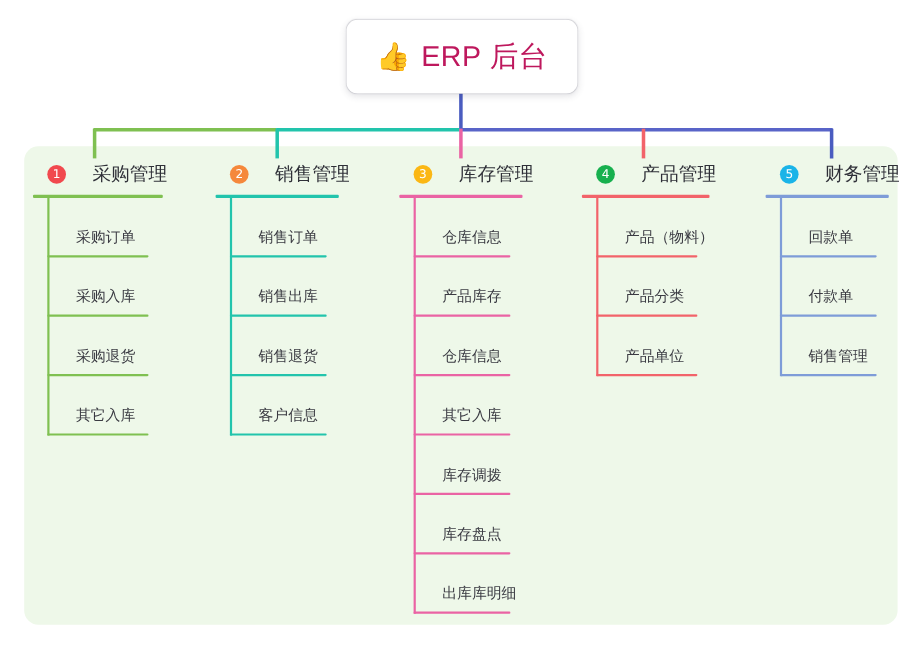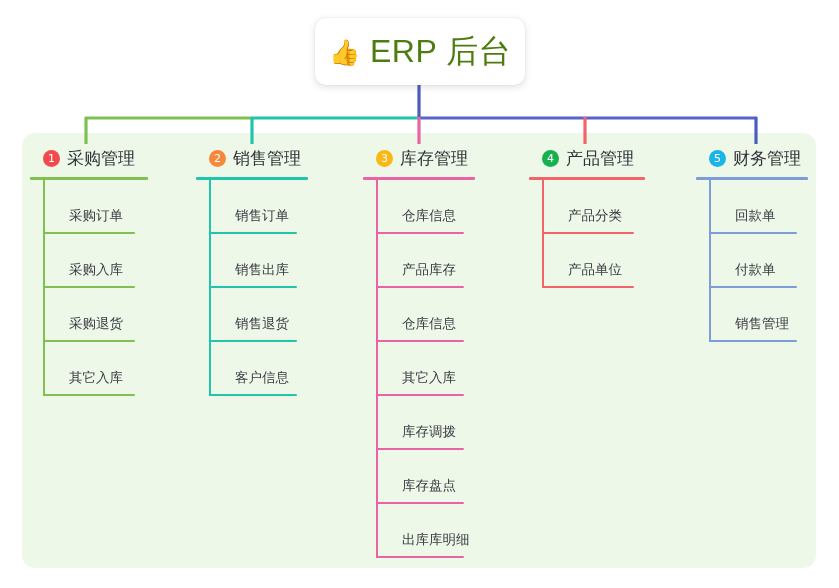--- a/index.html
+++ b/index.html
@@ -37,22 +37,22 @@
     gap: 10px;
     z-index: 6;
   }
   #root-card .thumb {
     font-size: 25px;
     line-height: 1;
     display: inline-block;
     transform: translateY(1px);
   }
   #root-card .root-title {
-    font-size: 32px;
-    color: #4d7c0f;
+    font-size: 26px;
+    color: #be185d;
     letter-spacing: 0.5px;
     white-space: nowrap;
   }
 
   
   #panel {
     position: absolute;
     left: 22px;
     top: 133px;
     width: 794px;
@@ -101,20 +101,21 @@
     color: #ffffff;
     font-size: 11px;
     line-height: 17px;
     text-align: center;
     font-family: "DejaVu Sans", sans-serif;
     flex: 0 0 auto;
   }
   .col-title {
     font-size: 17px;
     color: #2f3038;
+    margin-left: 17px;
   }
   .head-rule {
     height: 3px;
     margin-top: 7px;
     border-radius: 1px;
   }
 
   .items {
     position: relative;
     margin-top: 0;
@@ -266,20 +267,24 @@
       </div>
       <div class="col" style="left: 529px; width: 122px;">
         <div class="col-head">
           <span class="badge" style="background: rgb(23, 176, 78);">4</span>
           <span class="col-title">产品管理</span>
         </div>
         <div class="head-rule" style="background: rgb(242, 99, 106); width: 116px;"></div>
         <div class="items">
           <div class="spine" style="background: rgb(242, 99, 106);"></div>
           <div class="item">
+            <span class="item-label">产品（物料）</span>
+            <div class="item-rule" style="background: rgb(242, 99, 106); width: 92px;"></div>
+          </div>
+          <div class="item">
             <span class="item-label">产品分类</span>
             <div class="item-rule" style="background: rgb(242, 99, 106); width: 92px;"></div>
           </div>
           <div class="item">
             <span class="item-label">产品单位</span>
             <div class="item-rule" style="background: rgb(242, 99, 106); width: 92px;"></div>
           </div>
         </div>
       </div>
       <div class="col" style="left: 696px; width: 118px;">

